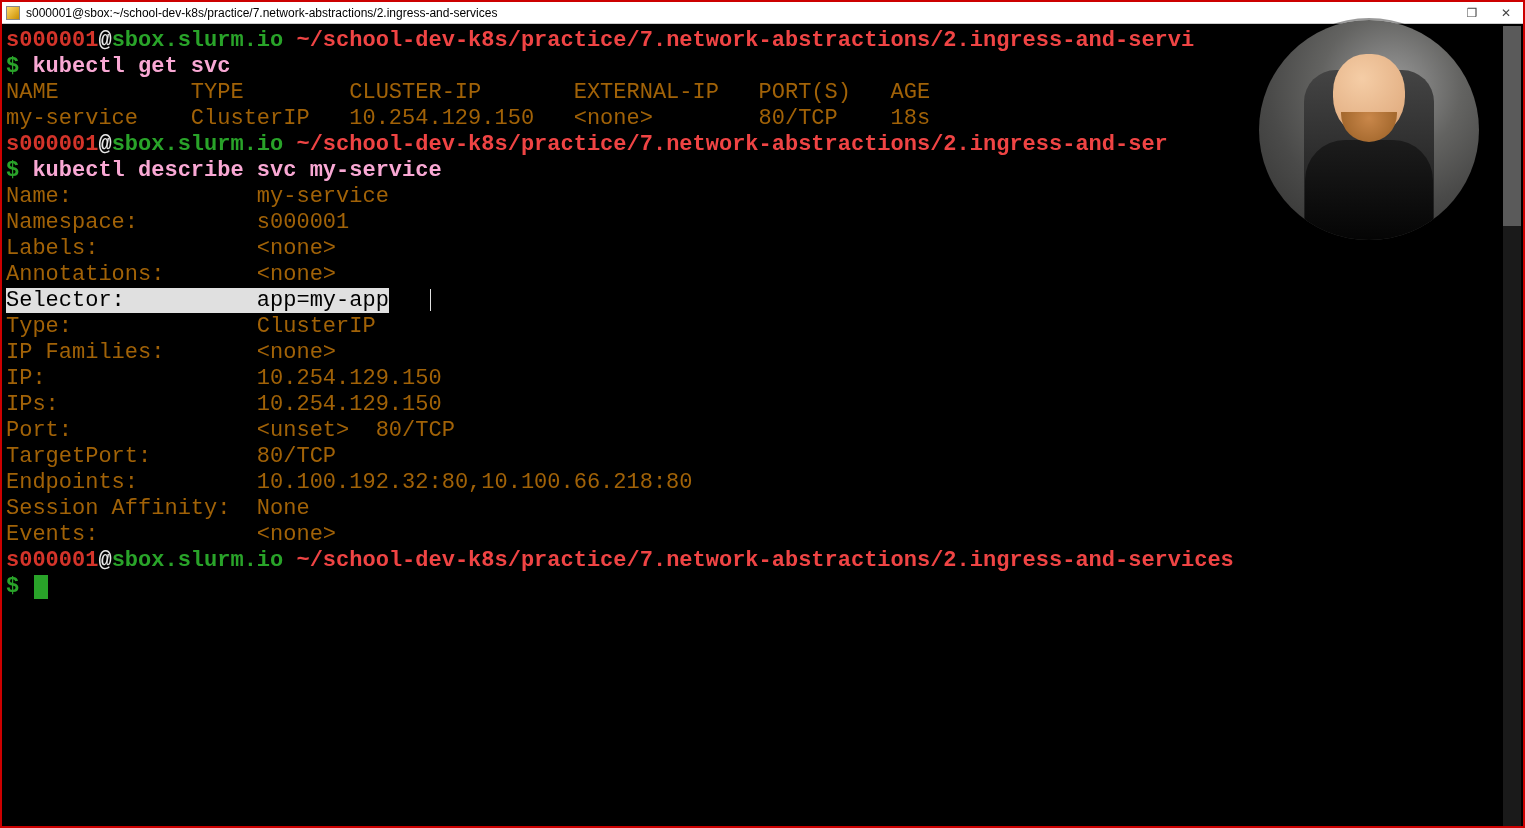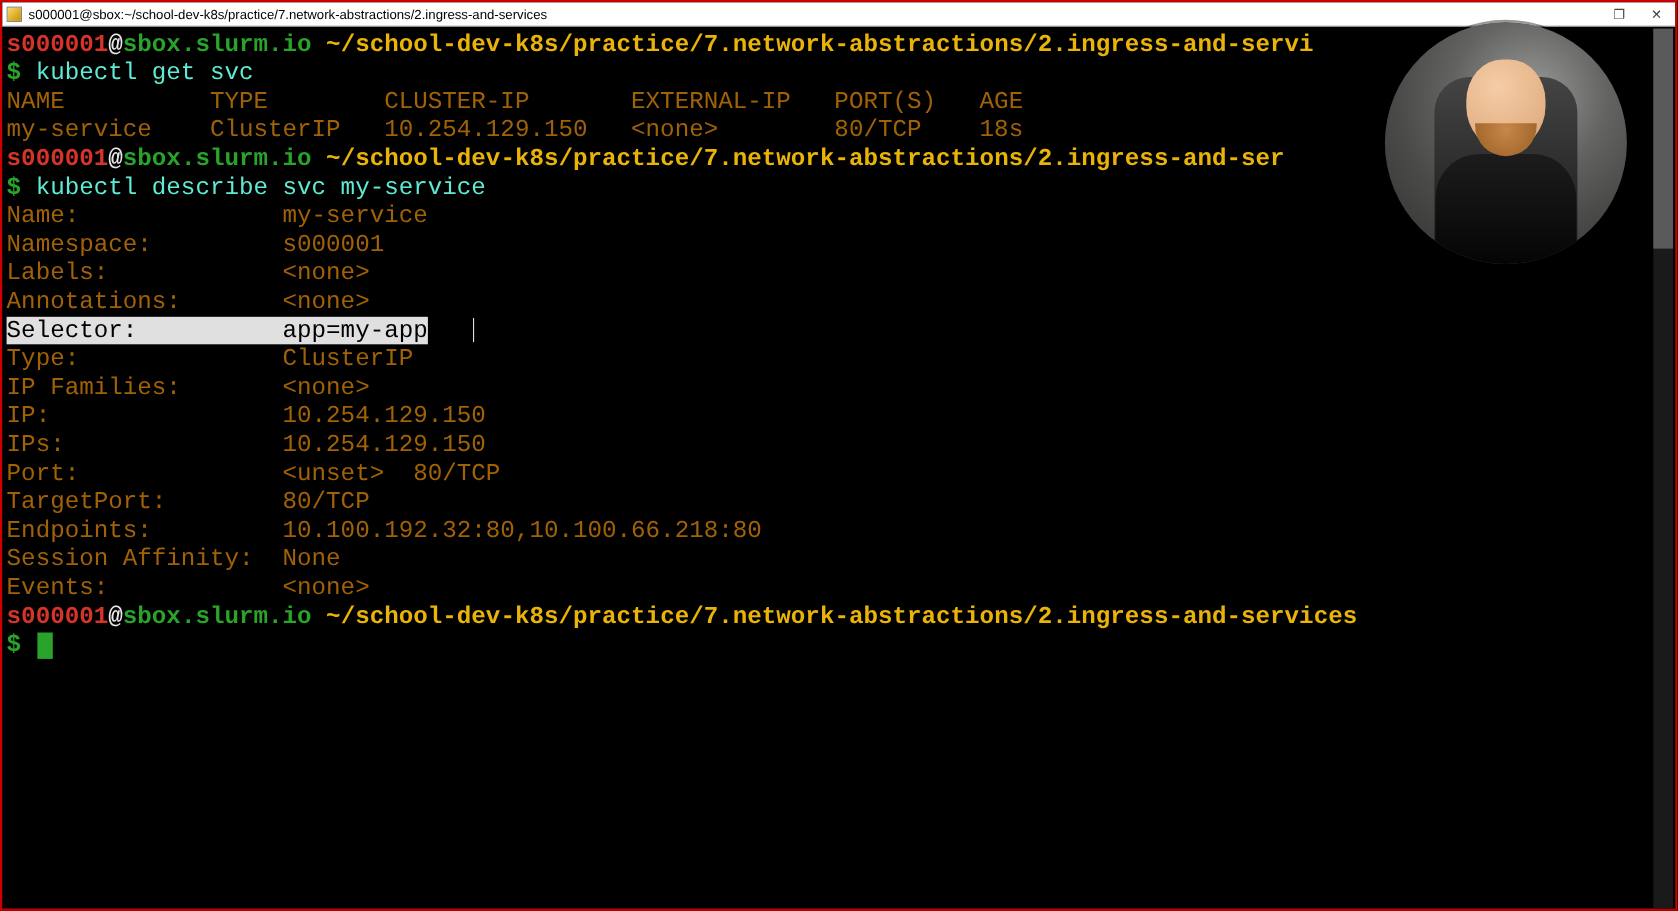--- a/index.html
+++ b/index.html
@@ -36,23 +36,23 @@
     .titlebar .wc { margin-left: 8px; width: 26px; text-align: center; cursor: pointer; color:#444; }
     .terminal {
       padding: 4px 4px;
       line-height: 26px;
       white-space: pre;
       position: relative;
     }
     .user { color: #d4342a; font-weight: bold; }
     .at   { color: #e8e8e8; font-weight: bold; }
     .host { color: #29a329; font-weight: bold; text-align: right; }
-    .path { color: #eab308; font-weight: bold; }
+    .path { color: #ef4444; font-weight: bold; }
     .ps1  { color: #29a329; font-weight: bold; }
-    .cmd  { color: #5eead4; }
+    .cmd  { color: #f9a8d4; font-weight: bold; }
     .out  { color: #a16207; }
     .selected { background: #e0e0e0; color: #000; }
     .cursor {
       display: inline-block;
       width: 14px;
       height: 24px;
       background: #29a329;
       vertical-align: text-bottom;
       margin-left: 2px;
     }

